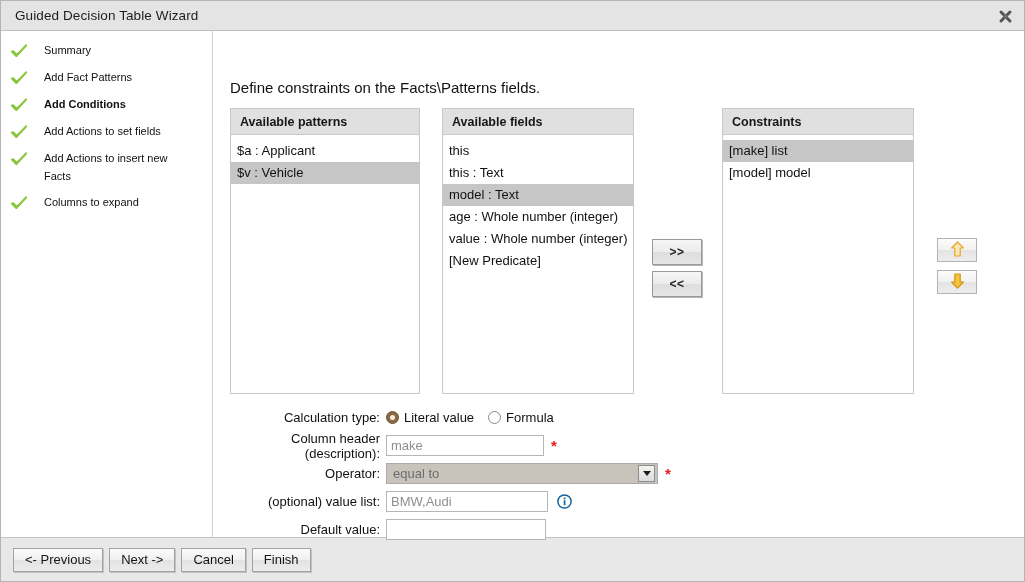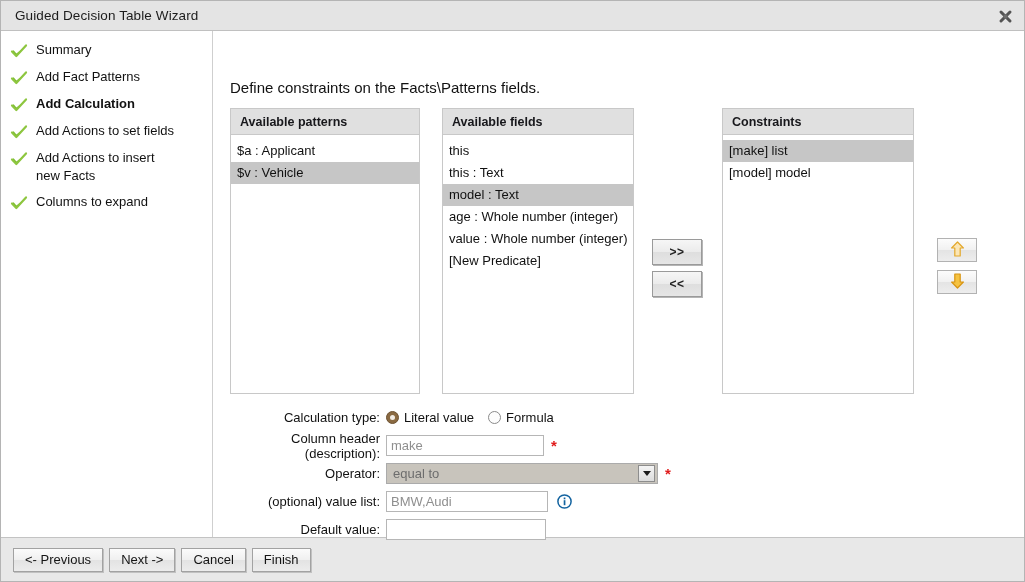--- a/index.html
+++ b/index.html
@@ -75,23 +75,24 @@
     cursor: pointer;
   }
   .side-check {
     width: 18px; min-width: 18px;
     height: 18px;
     margin-right: 8px;
     margin-top: 1px;
     display: block;
   }
   .side-label {
-    font-size: 13px;
+    font-size: 11px;
     color: #111;
     padding-top: 0px;
+    margin-left: 8px;
   }
   .side-item.active .side-label { font-weight: bold; }
 
   
   #main {
     flex: 1;
     position: relative;
     padding: 0;
     min-width: 0;
   }
@@ -343,21 +344,21 @@
         <span class="side-label">Add Fact Patterns</span>
       </div>
 
       <div class="side-item active">
         <span class="side-check">
           <svg width="18" height="18" viewBox="0 0 18 18">
               <path d="M2 9.5 L6.3 14 L16 3.4 L14.2 5.6 L6.4 11.4 L3.6 8.3 Z" fill="#76b82a"></path>
               <path d="M2 9.5 L6.3 14 L16 3.4" fill="none" stroke="#8dc63f" stroke-width="2.2" stroke-linecap="round" stroke-linejoin="round"></path>
             </svg>
         </span>
-        <span class="side-label">Add Calculation</span>
+        <span class="side-label">Add Conditions</span>
       </div>
 
       <div class="side-item">
         <span class="side-check">
           <svg width="18" height="18" viewBox="0 0 18 18">
               <path d="M2 9.5 L6.3 14 L16 3.4 L14.2 5.6 L6.4 11.4 L3.6 8.3 Z" fill="#76b82a"></path>
               <path d="M2 9.5 L6.3 14 L16 3.4" fill="none" stroke="#8dc63f" stroke-width="2.2" stroke-linecap="round" stroke-linejoin="round"></path>
             </svg>
         </span>
         <span class="side-label">Add Actions to set fields</span>

